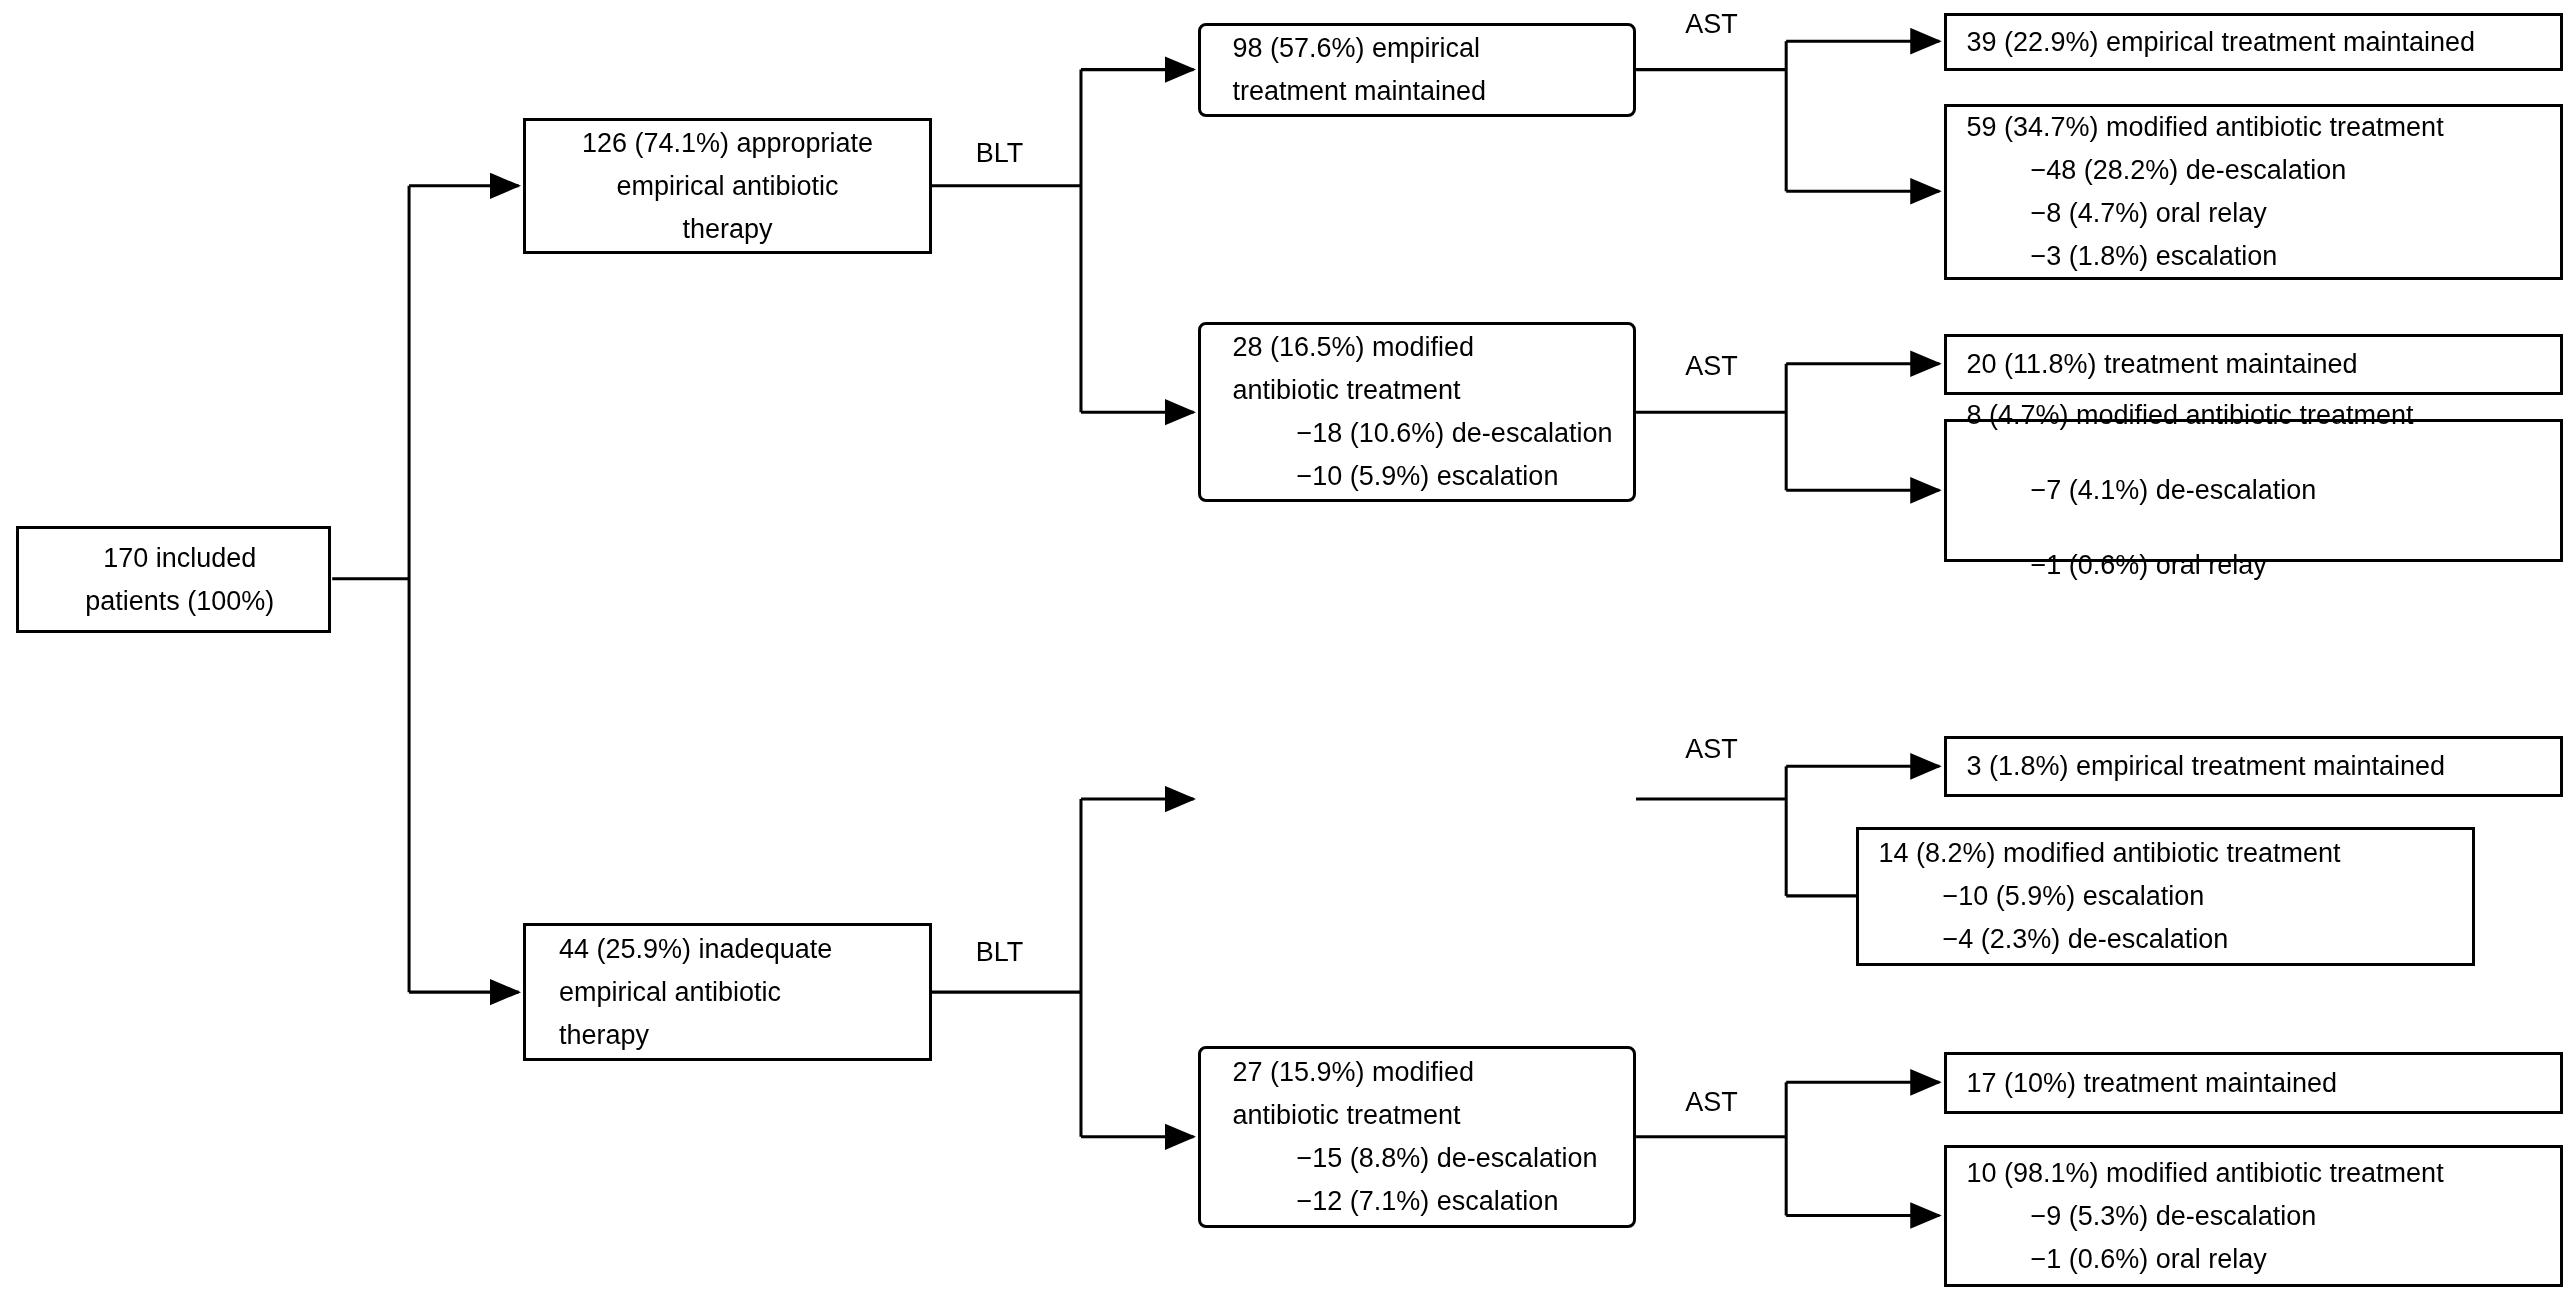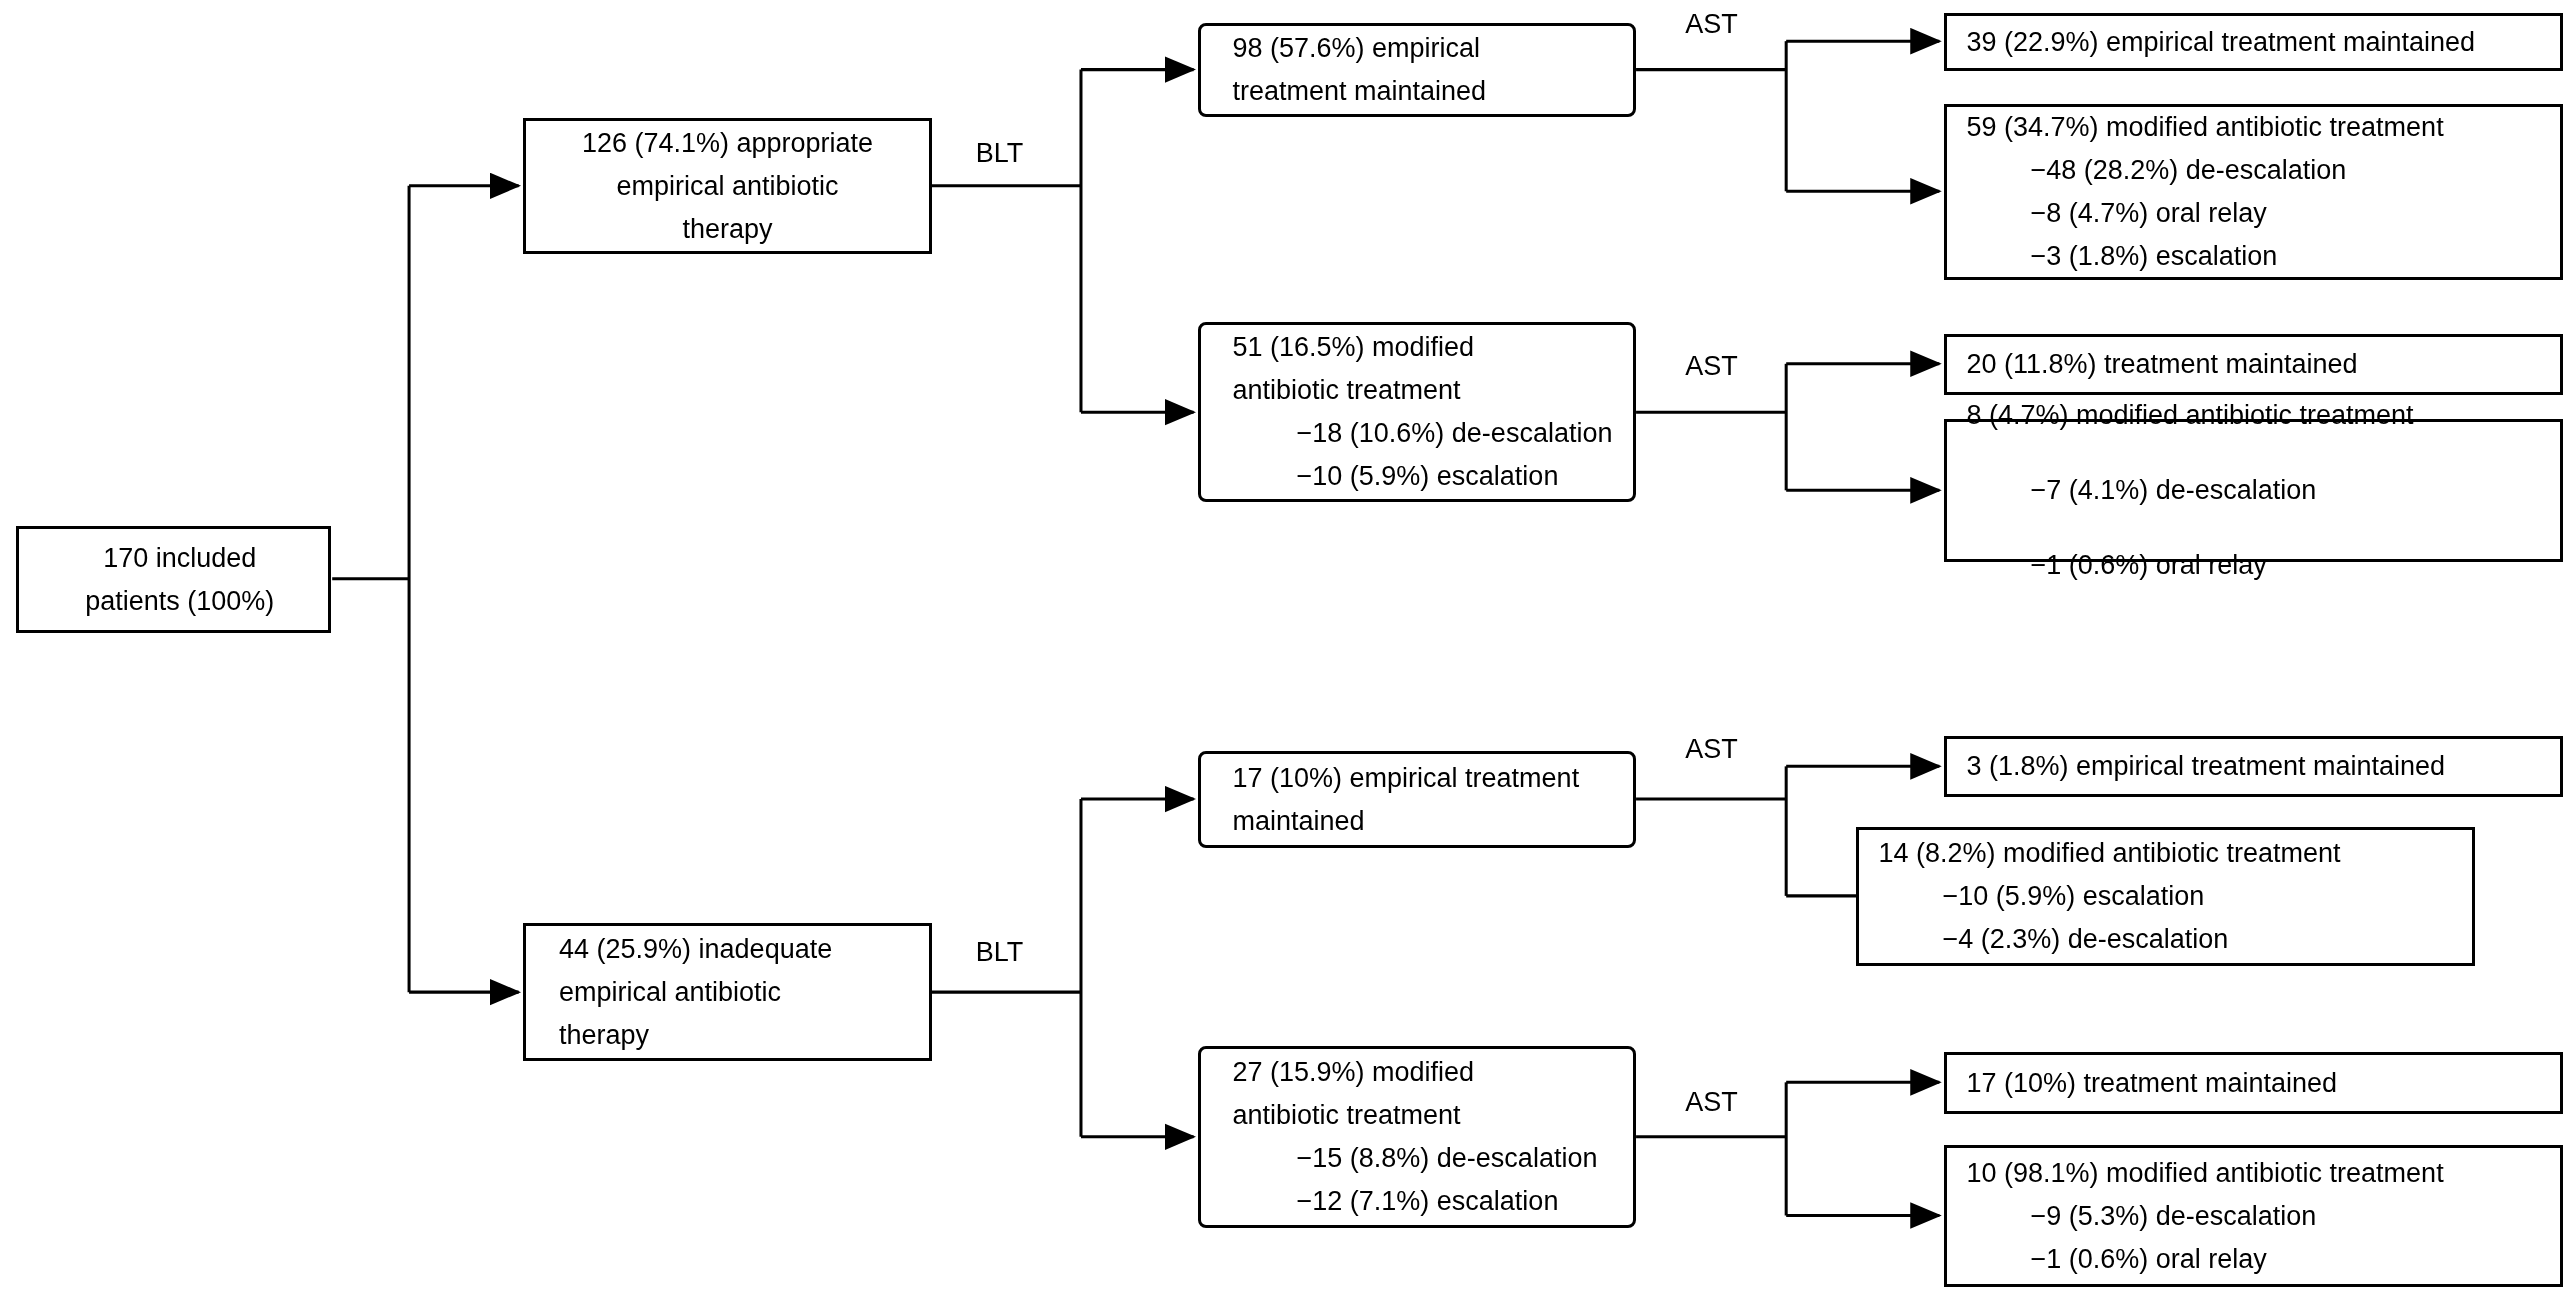--- a/index.html
+++ b/index.html
@@ -121,30 +121,26 @@
     <div class="ln">empirical antibiotic</div>
     <div class="ln">therapy</div>
   </div>
 
   <div class="node left pad-c3" style="left:1198px; top:23px; width:438px; height:94px;">
     <div class="ln">98 (57.6%) empirical</div>
     <div class="ln">treatment maintained</div>
   </div>
 
   <div class="node left pad-c3" style="left:1198px; top:322px; width:438px; height:180px;">
-    <div class="ln">51 (16.5%) modified</div>
+    <div class="ln">28 (16.5%) modified</div>
     <div class="ln">antibiotic treatment</div>
     <div class="ln indent">−18 (10.6%) de-escalation</div>
     <div class="ln indent">−10 (5.9%) escalation</div>
   </div>
 
-  <div class="node left pad-c3" style="left:1198px; top:751px; width:438px; height:97px;">
-    <div class="ln">17 (10%) empirical treatment</div>
-    <div class="ln">maintained</div>
-  </div>
 
   <div class="node left pad-c3" style="left:1198px; top:1046px; width:438px; height:182px;">
     <div class="ln">27 (15.9%) modified</div>
     <div class="ln">antibiotic treatment</div>
     <div class="ln indent">−15 (8.8%) de-escalation</div>
     <div class="ln indent">−12 (7.1%) escalation</div>
   </div>
 
   <div class="node left pad-c4" style="left:1944px; top:13.3px; width:619px; height:58px;">
     <div class="ln">39 (22.9%) empirical treatment maintained</div>

